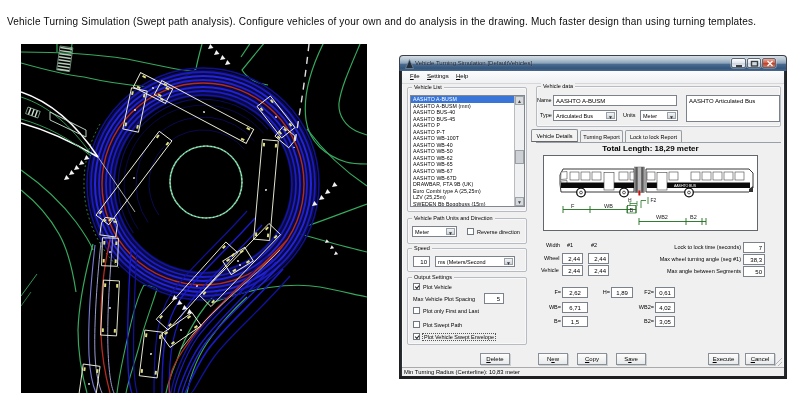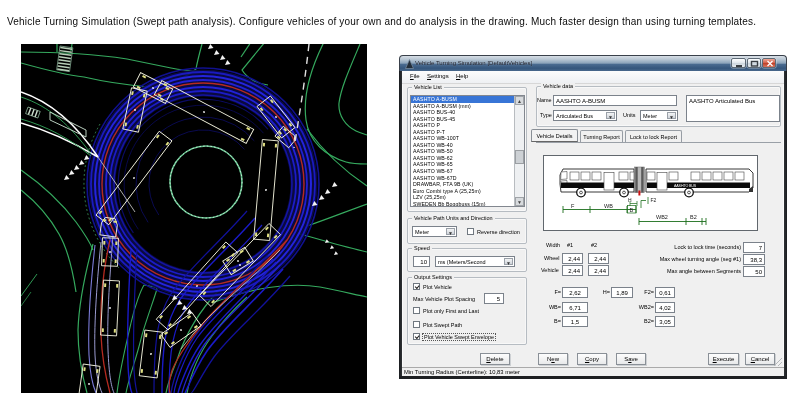--- a/index.html
+++ b/index.html
@@ -344,20 +344,21 @@
   <div class="lbl" style="left:141px;top:57px">Type</div>
   <div class="abs sel" style="left:154px;top:55px;width:64px;height:11px;padding:1.5px 0 0 2px">Articulated Bus<i>▼</i></div>
   <div class="lbl" style="left:224px;top:57px">Units</div>
   <div class="abs sel" style="left:241px;top:55px;width:38px;height:11px;padding:1.5px 0 0 2px">Meter<i>▼</i></div>
 
   <div class="abs" style="left:132px;top:74px;width:47px;height:13px;background:#f2f2f2;border:1px solid #898f96;border-bottom:1px solid #666;border-radius:2px 2px 0 0;font-size:5.5px;text-align:center;padding-top:3px;z-index:2">Vehicle Details</div>
   <div class="abs" style="left:181px;top:75px;width:43px;height:12px;background:#f0f0f0;border:1px solid #979da4;border-bottom:0;border-radius:2px 2px 0 0;font-size:5.5px;text-align:center;padding-top:3px">Turning Report</div>
   <div class="abs" style="left:226px;top:75px;width:57px;height:12px;background:#f0f0f0;border:1px solid #979da4;border-bottom:0;border-radius:2px 2px 0 0;font-size:5.5px;text-align:center;padding-top:3px">Lock to lock Report</div>
   <div class="abs" style="left:137px;top:87px;width:245px;height:224px;border-top:1px solid #9aa0a7"></div>
 
+  <div class="abs" style="left:137px;top:89px;width:229px;text-align:center;font-size:8px;font-weight:bold">Total Length: 18,29 meter</div>
 
   <div class="abs" style="left:144px;top:100px;width:215px;height:76px;background:#fff;border:1px solid #61676d">
     <svg width="213" height="74" xmlns="http://www.w3.org/2000/svg" id="bus">
         <path d="M19,13 L90,13 L90,36 L17,36 L16,28 L16,19 Z" fill="#fff" stroke="#222" stroke-width="0.9"></path>
 <path d="M17,16 L23,15.5 L23,23 L16.7,23.5 Z" fill="#fff" stroke="#444" stroke-width="0.6"></path>
 <path d="M16.8,25 L23,24.5 L23,31 L17,31 Z" fill="#fff" stroke="#444" stroke-width="0.6"></path>
 <rect x="26" y="16" width="9" height="8" fill="#fff" stroke="#444" stroke-width="0.6"></rect>
 <rect x="37" y="16" width="9" height="8" fill="#fff" stroke="#444" stroke-width="0.6"></rect>
 <rect x="48" y="16" width="9" height="8" fill="#fff" stroke="#444" stroke-width="0.6"></rect>
 <rect x="75" y="16" width="9" height="8" fill="#fff" stroke="#444" stroke-width="0.6"></rect>

